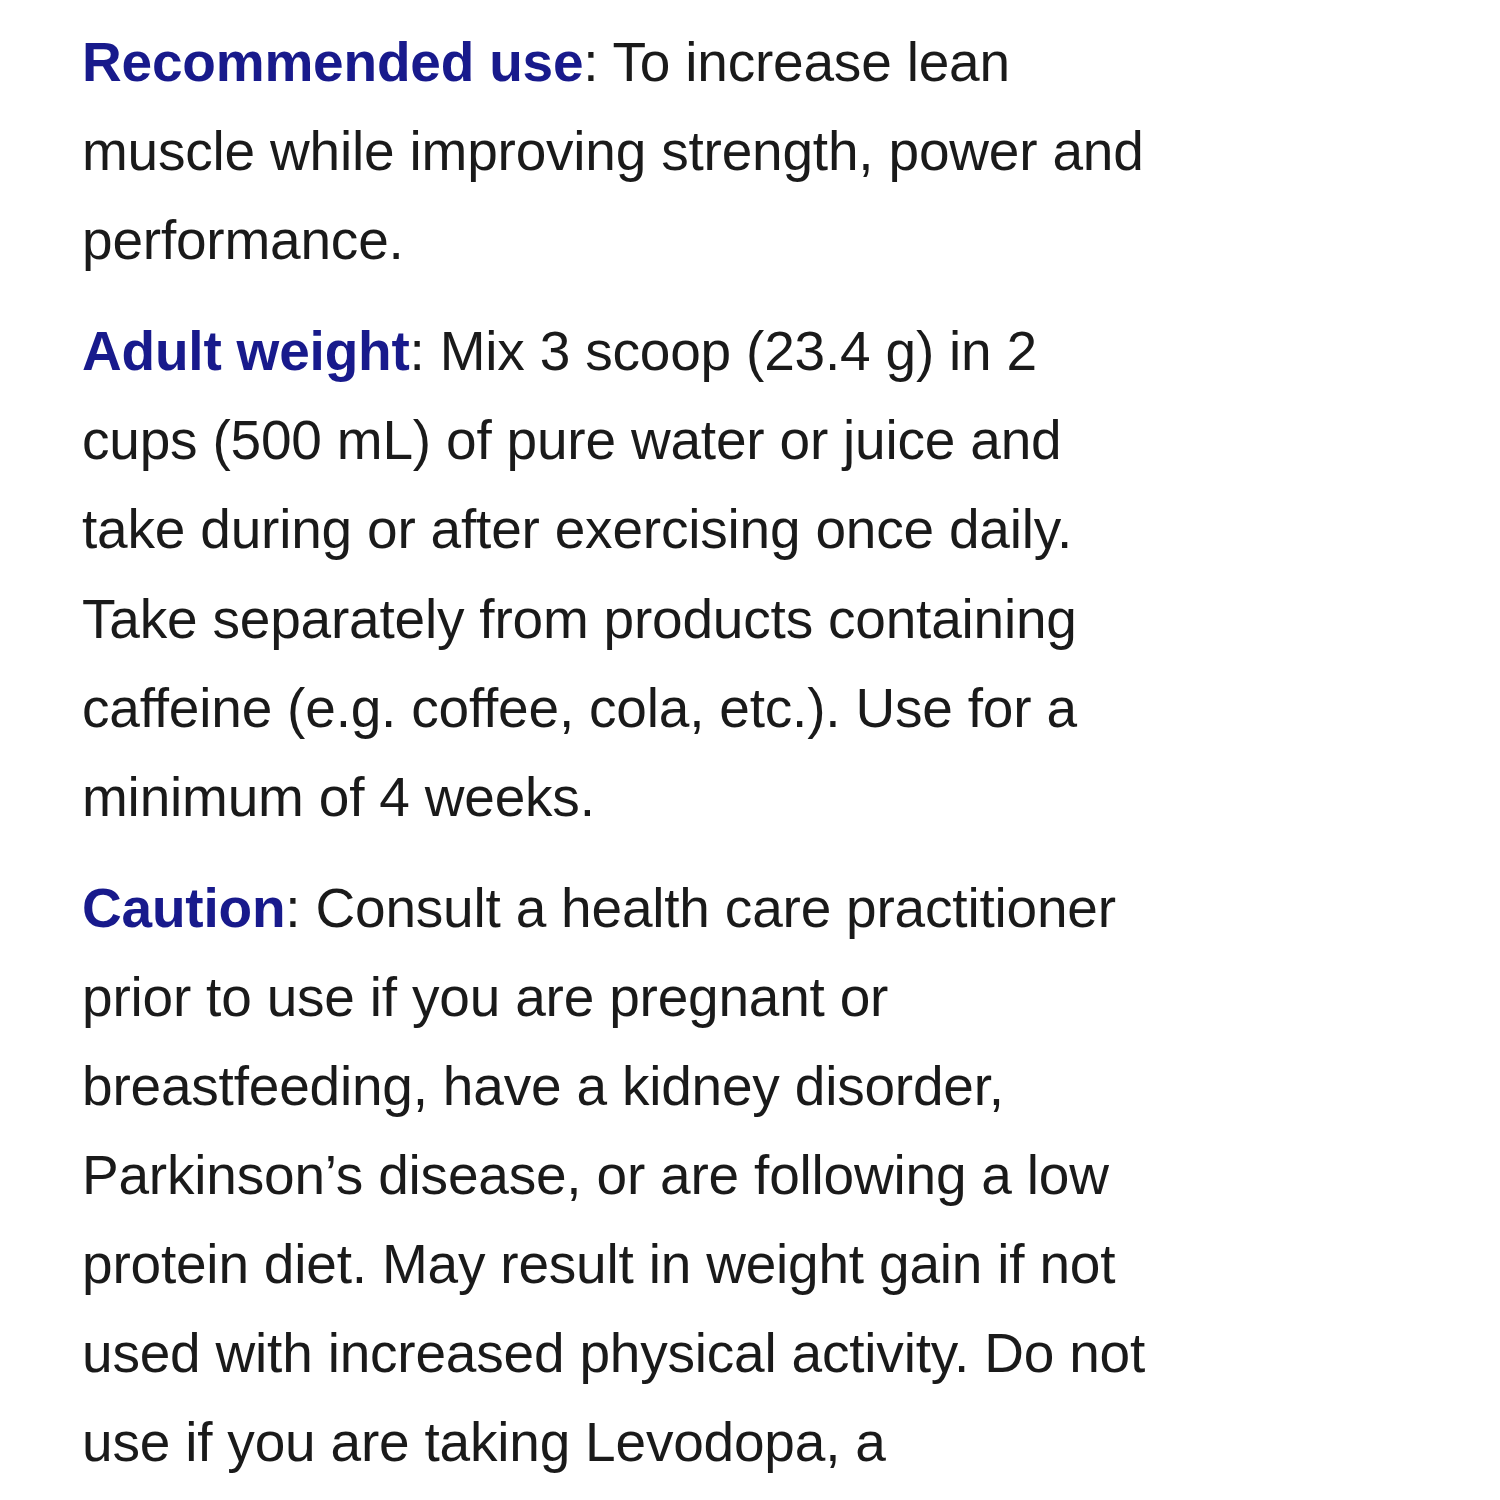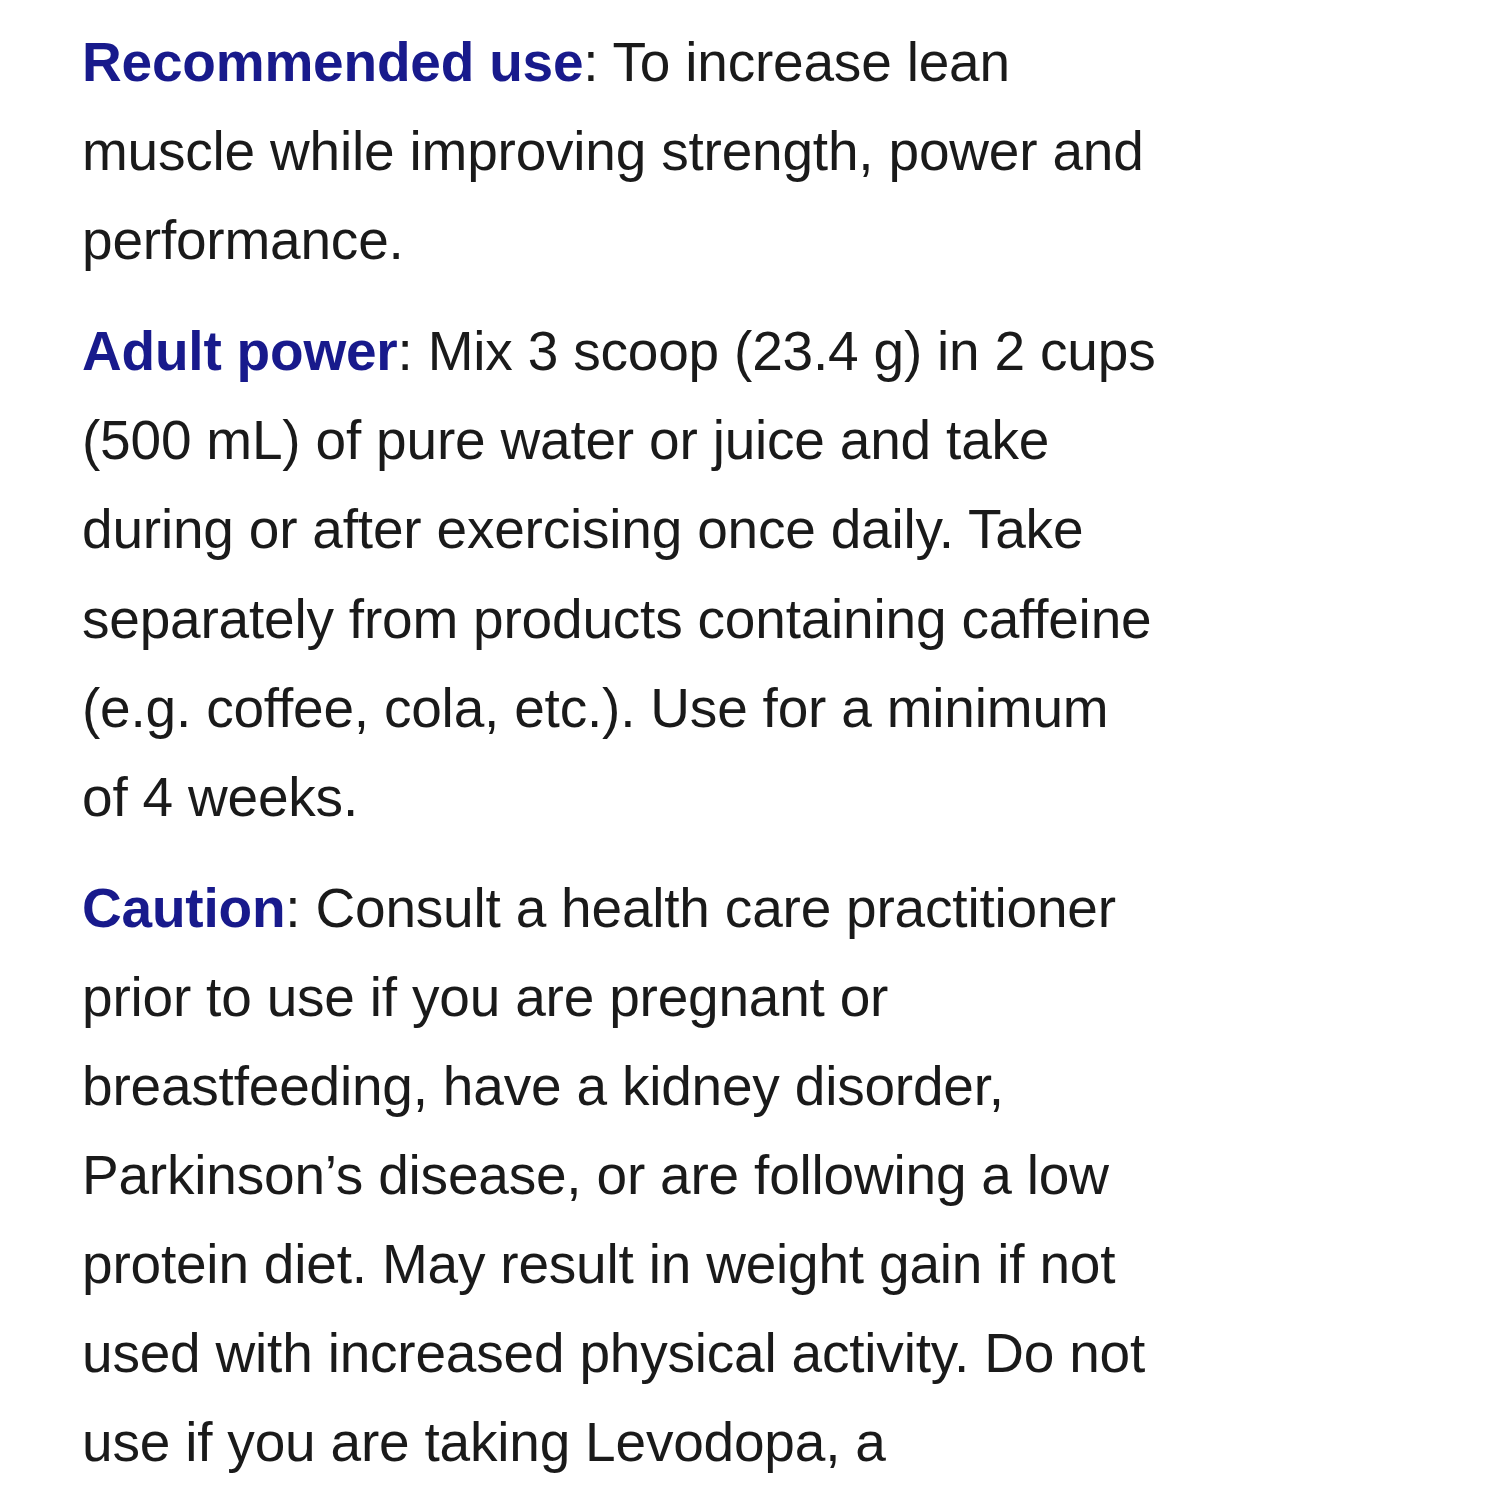--- a/index.html
+++ b/index.html
@@ -49,21 +49,21 @@
 </head>
 <body>
 
 <div class="label-panel">
 
   <p class="para">
     <span class="heading">Recommended use</span><span class="colon">: </span><span class="body-text">To increase lean muscle while improving strength, power and performance.</span>
   </p>
 
   <p class="para">
-    <span class="heading">Adult power</span><span class="colon">: </span><span class="body-text">Mix 3 scoop (23.4 g) in 2 cups (500 mL) of pure water or juice and take during or after exercising once daily. Take separately from products containing caffeine (e.g. coffee, cola, etc.). Use for a minimum of 4 weeks.</span>
+    <span class="heading">Adult weight</span><span class="colon">: </span><span class="body-text">Mix 3 scoop (23.4 g) in 2 cups (500 mL) of pure water or juice and take during or after exercising once daily. Take separately from products containing caffeine (e.g. coffee, cola, etc.). Use for a minimum of 4 weeks.</span>
   </p>
 
   <p class="para">
     <span class="heading">Caution</span><span class="colon">: </span><span class="body-text">Consult a health care practitioner prior to use if you are pregnant or breastfeeding, have a kidney disorder, Parkinson’s disease, or are following a low protein diet. May result in weight gain if not used with increased physical activity. Do not use if you are taking Levodopa, a medication used to treat Parkinson’s disease. For use beyond 12 weeks, consult a health care practitioner.</span>
   </p>
 
   <p class="para">
     <span class="body-text">Take in a cool, dry place.</span>
   </p>
 

